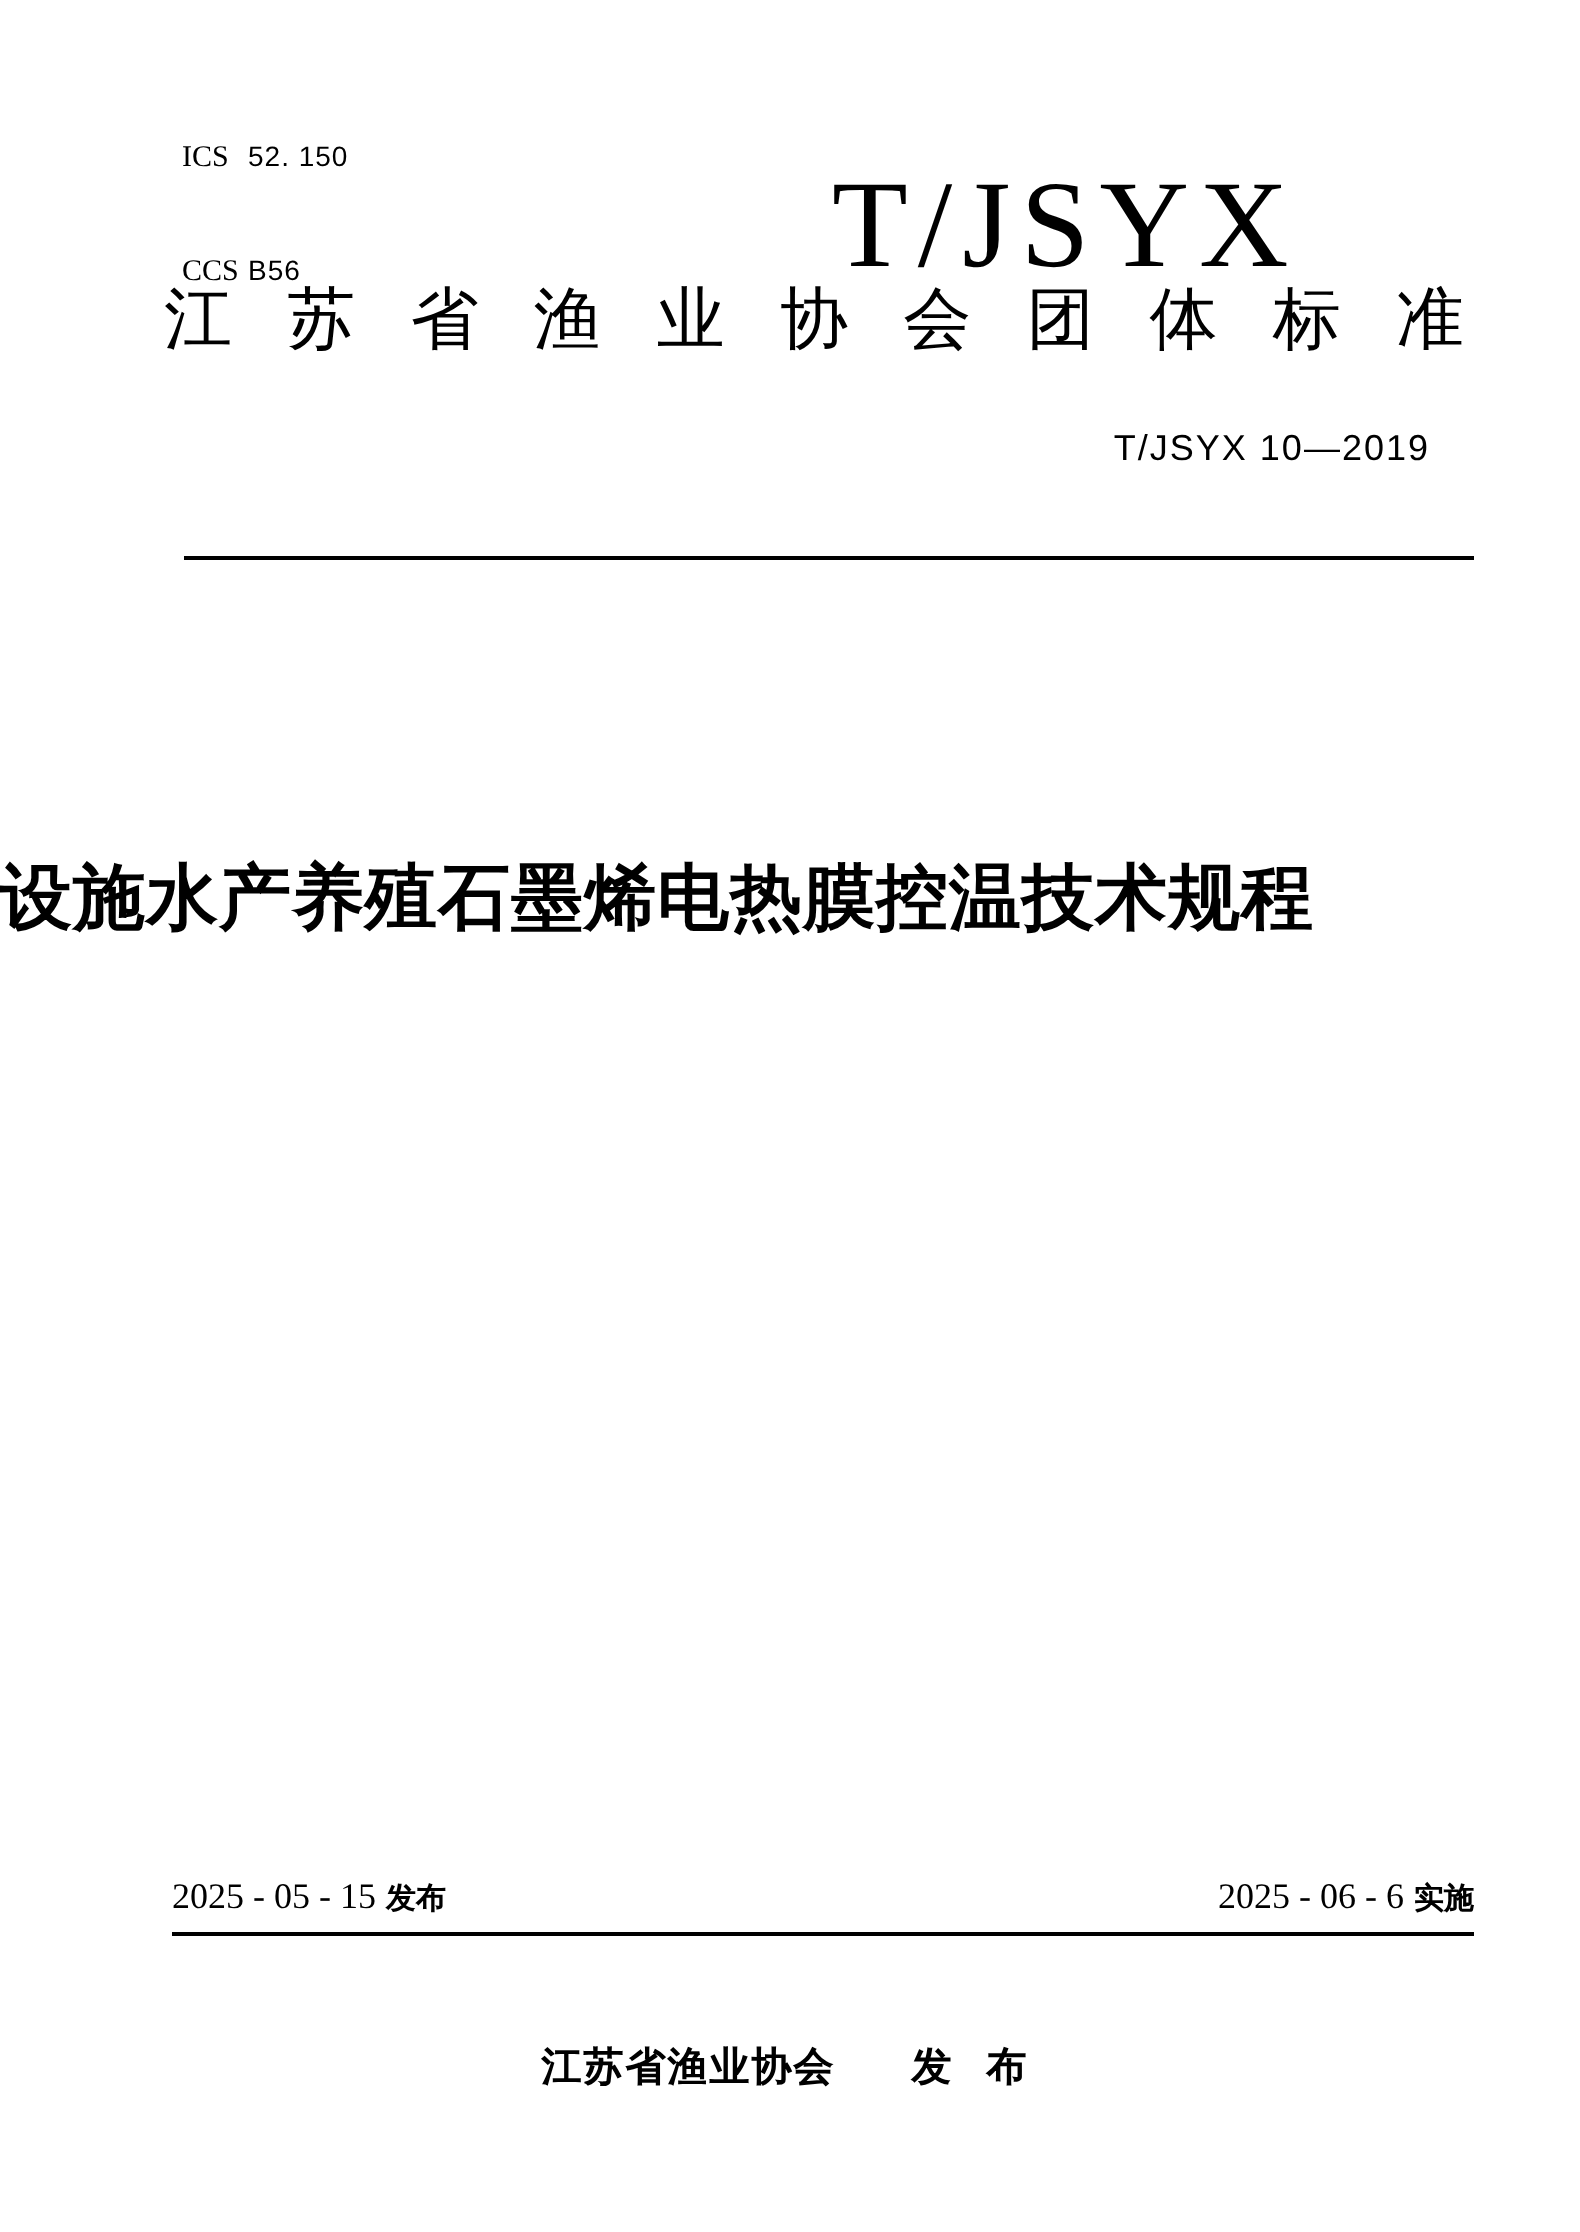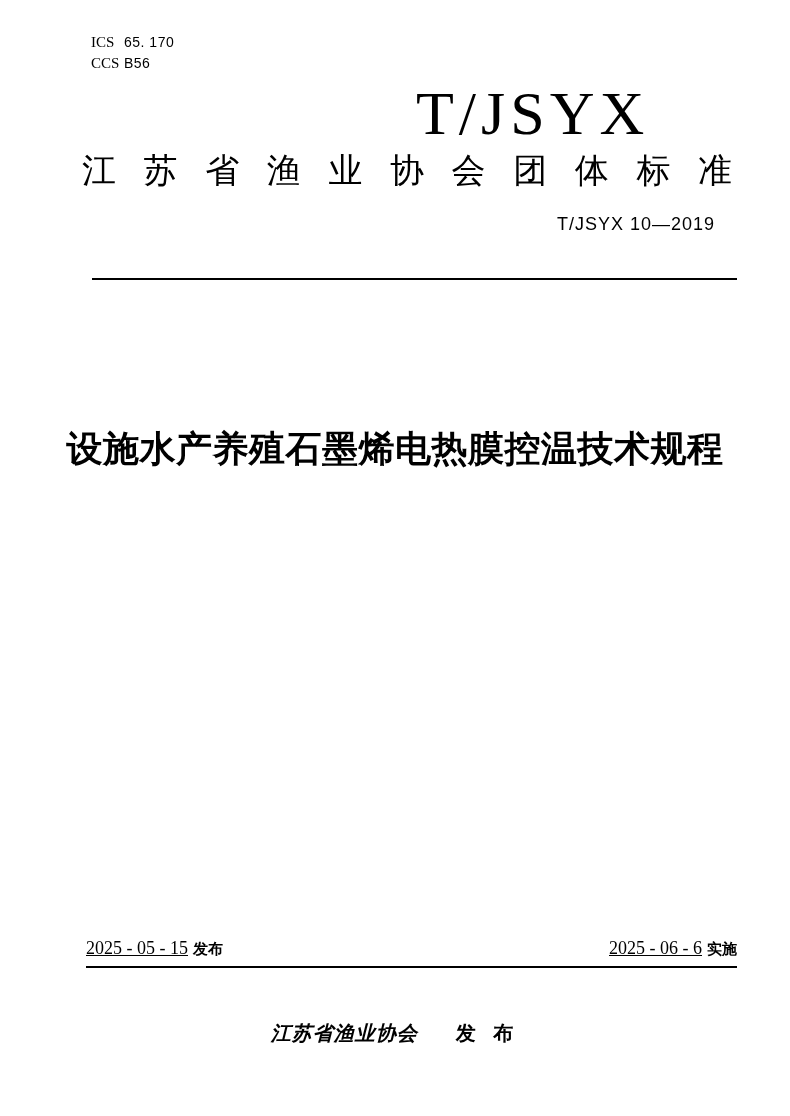--- a/index.html
+++ b/index.html
@@ -18,20 +18,21 @@
   
   .ics-block {
     position: absolute;
     left: 91px;
     top: 34px;
   }
   .ics-row {
     display: flex;
     align-items: baseline;
     height: 21px;
+    margin-top: 36px;
   }
   .code-label {
     font-family: "Liberation Serif", serif;
     font-size: 15px;
     display: inline-block;
     width: 33px;
   }
   .code-value {
     font-size: 14px;
     letter-spacing: 0.5px;
@@ -47,21 +48,21 @@
     font-size: 62px;
     line-height: 1;
     letter-spacing: 5px;
     white-space: nowrap;
   }
 
   
   .org-title {
     position: absolute;
     left: 82px;
-    top: 150px;
+    top: 140px;
     width: 650px;
     font-size: 34px;
     font-weight: 500;
     line-height: 1.2;
     text-align: justify;
     text-align-last: justify;
     white-space: normal;
   }
 
   
@@ -81,21 +82,21 @@
   }
   .rule-top  { left: 92px; width: 645px; top: 278px; }
   .rule-bottom { left: 86px; width: 651px; top: 966px; }
 
   
   .title-cn {
     position: absolute;
     left: 0;
     top: 427px;
     width: 790px;
-    text-align: center;
+    text-align: left;
     font-size: 36px;
     font-weight: bold;
     letter-spacing: 0.5px;
     line-height: 1.2;
   }
 
   
   .title-en {
     position: absolute;
     left: 60px;
@@ -114,51 +115,50 @@
     top: 938px;
     width: 651px;
     display: flex;
     justify-content: space-between;
     align-items: baseline;
   }
   .date-block { display: flex; align-items: baseline; white-space: nowrap; }
   .date-value {
     font-family: "Liberation Serif", serif;
     font-size: 18px;
-    text-decoration: underline;
   }
   .date-label {
     font-size: 15px;
     font-weight: bold;
     margin-left: 5px;
   }
 
   
   .publisher-row {
     position: absolute;
     left: 0;
     top: 1020px;
     width: 790px;
     text-align: center;
     font-size: 20px;
     font-weight: bold;
     white-space: nowrap;
   }
-  .publisher-name { letter-spacing: 1px; font-style: italic; }
+  .publisher-name { letter-spacing: 1px; }
   .publish-action { margin-left: 38px; letter-spacing: 6px; text-align: right; }
 </style>
 </head>
 <body>
 
 <div class="page">
 
   <div class="ics-block">
     <div class="ics-row">
       <span class="code-label">ICS</span>
-      <span class="code-value">65. 170</span>
+      <span class="code-value">52. 150</span>
     </div>
     <div class="ics-row">
       <span class="code-label">CCS</span>
       <span class="code-value">B56</span>
     </div>
   </div>
 
   <div class="logo">T/JSYX</div>
 
   <div class="org-title">江 苏 省 渔 业 协 会 团 体 标 准</div>

